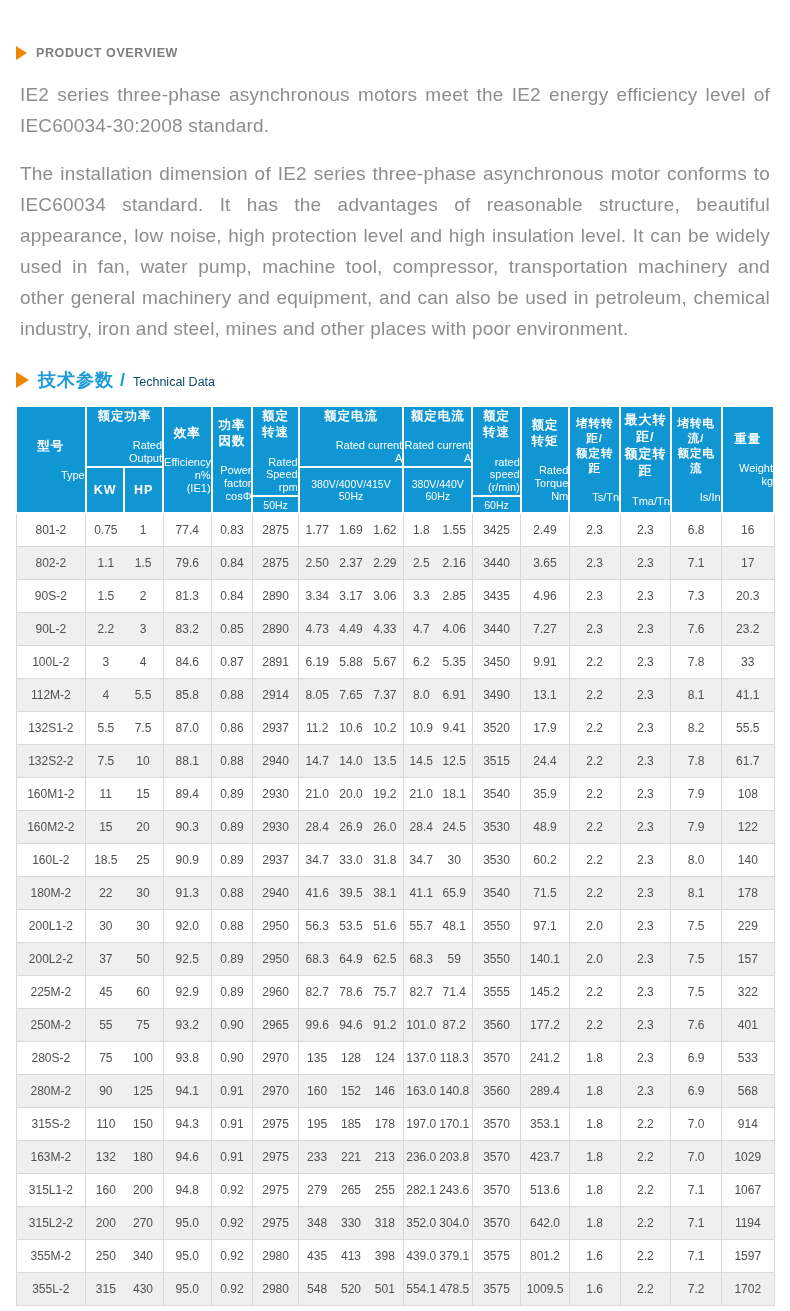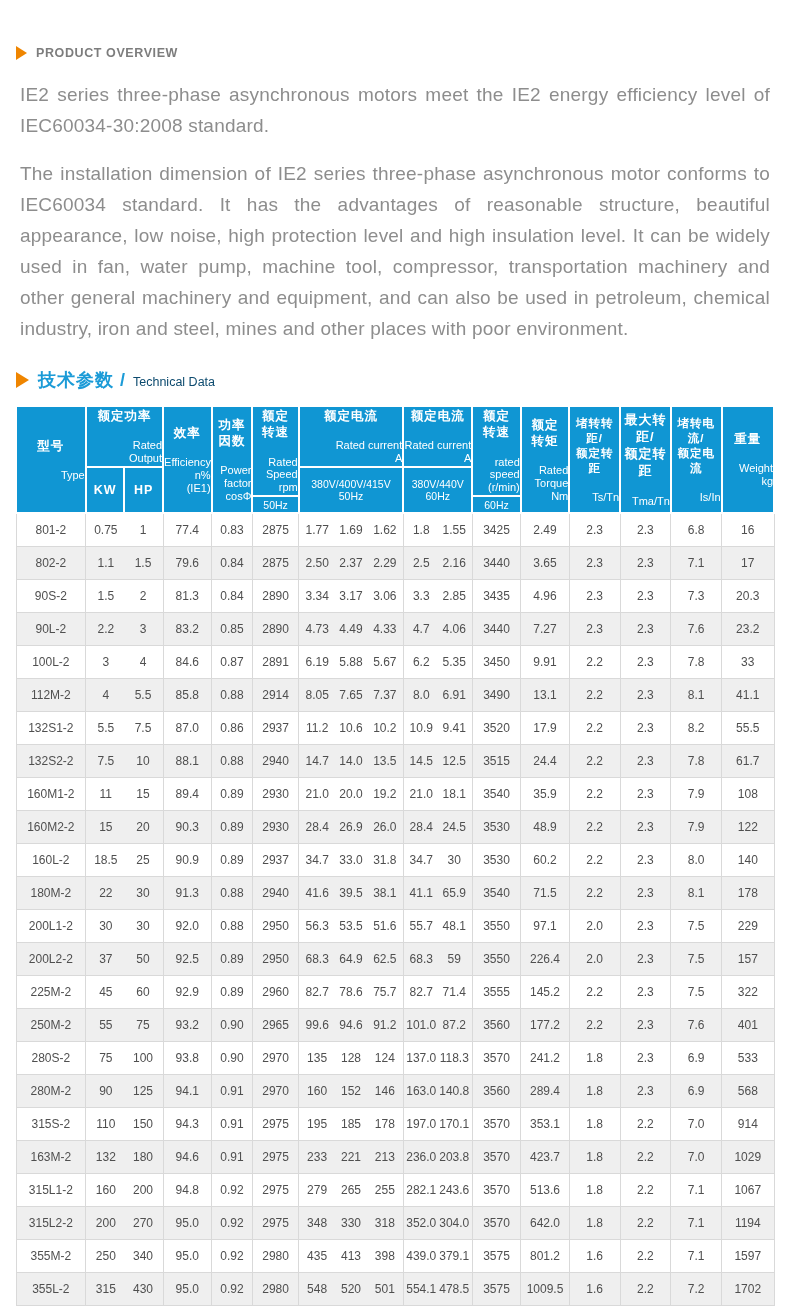--- a/index.html
+++ b/index.html
@@ -635,21 +635,21 @@
                 <span>62.5</span>
               </div>
             </td>
             <td colspan="2">
               <div class="cell-flex">
                 <span>68.3</span>
                 <span>59</span>
               </div>
             </td>
             <td colspan="1">3550</td>
-            <td colspan="1">226.4</td>
+            <td colspan="1">140.1</td>
             <td colspan="1">2.0</td>
             <td colspan="1">2.3</td>
             <td colspan="1">7.5</td>
             <td colspan="1">157</td>
           </tr>
           <tr>
             <td colspan="1">225M-2</td>
             <td colspan="2">
               <div class="cell-flex">
                 <span>45</span>

